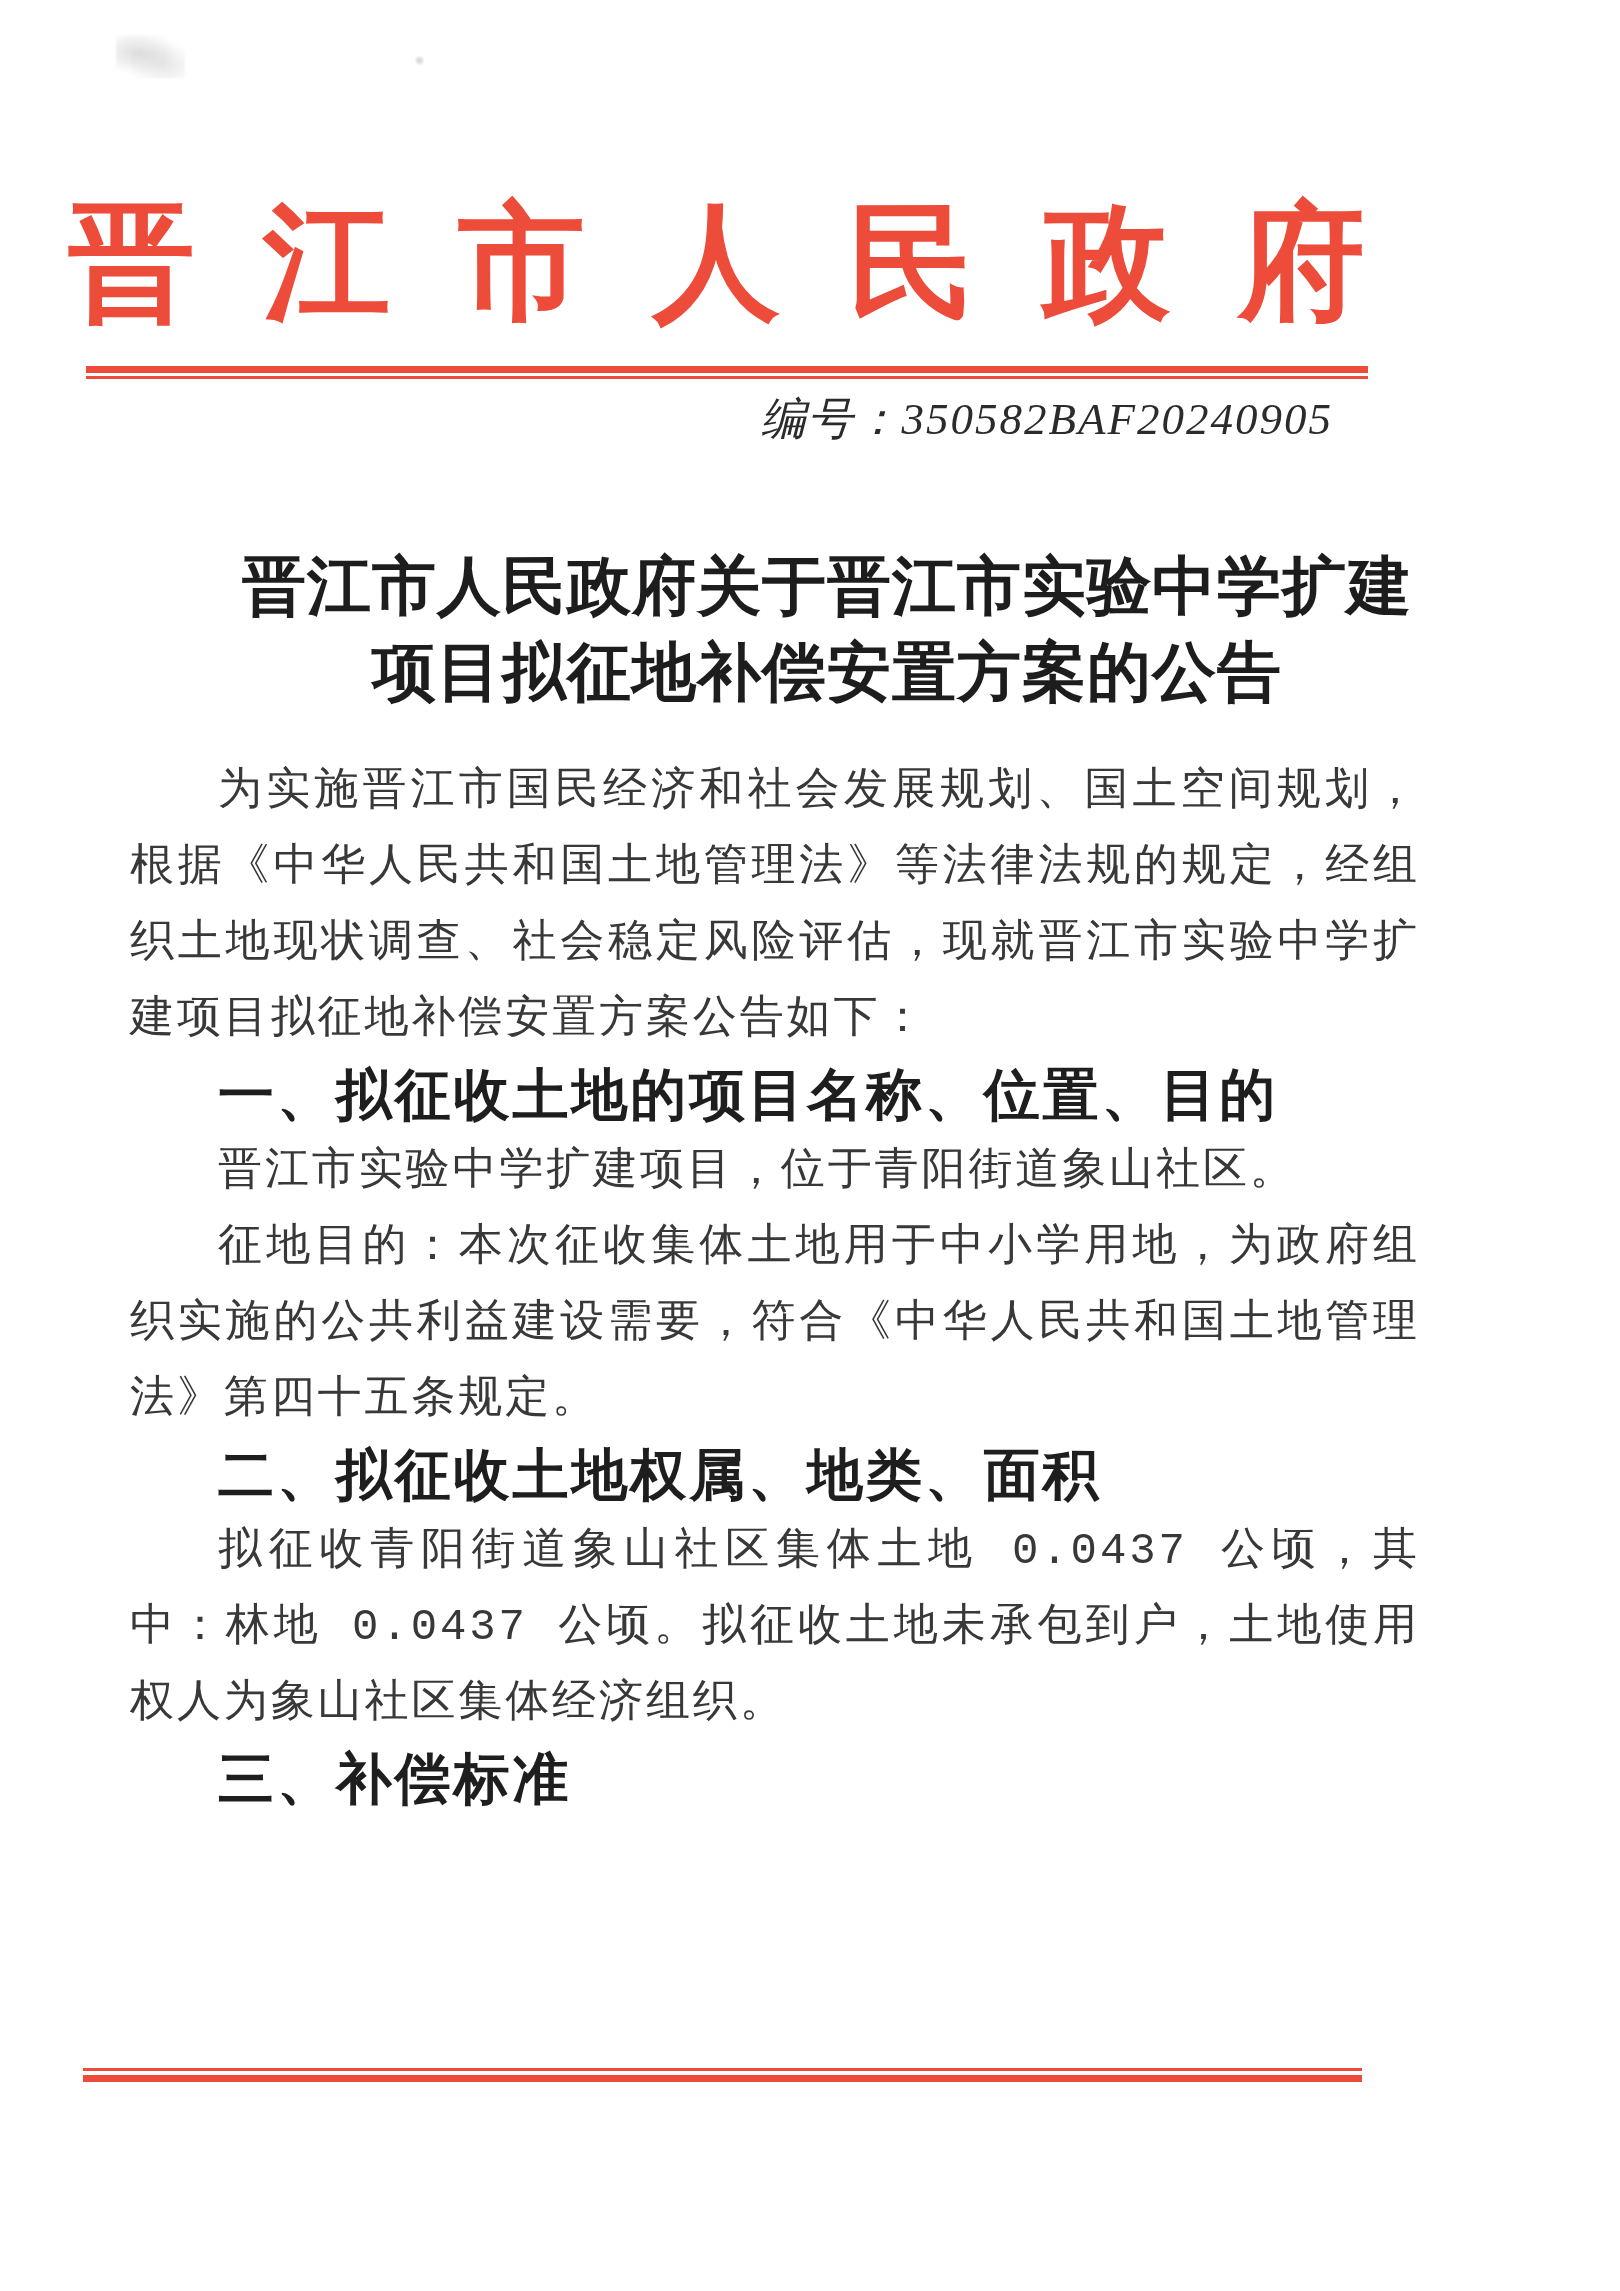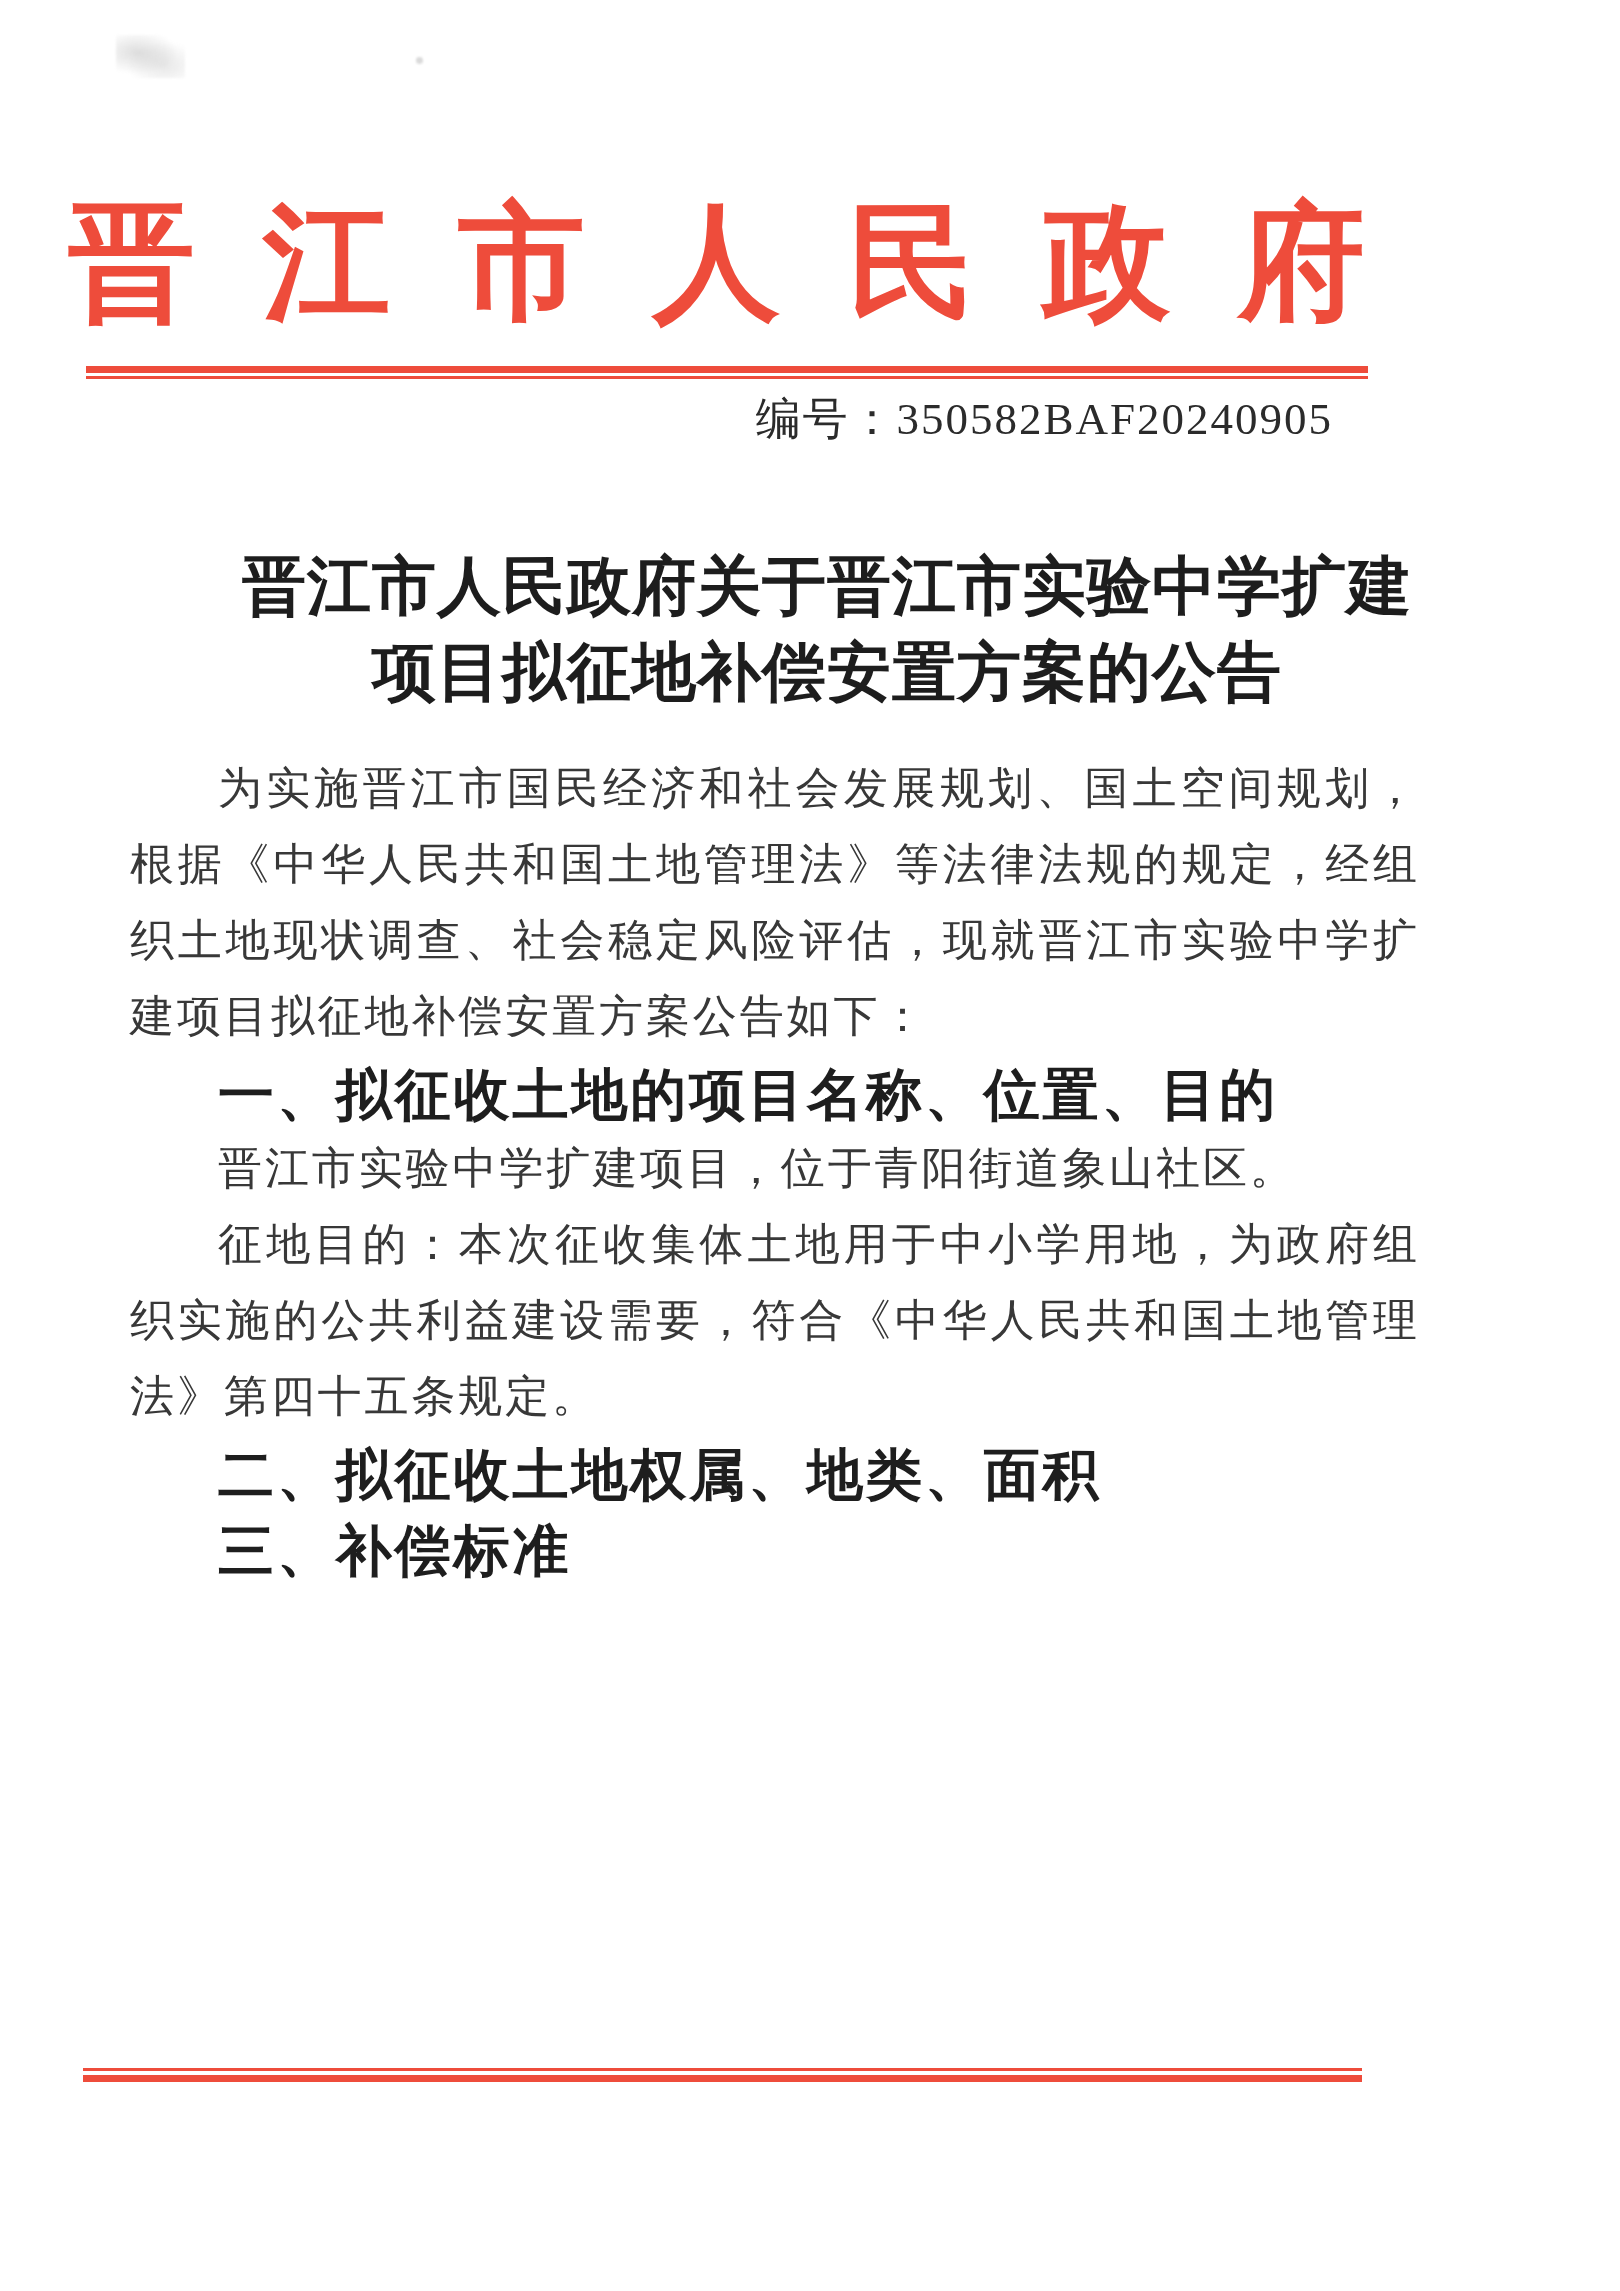--- a/index.html
+++ b/index.html
@@ -32,20 +32,21 @@
   .rule-top .bar{height:6.9px;background:#ee4c3b;}
   .rule-top .gap{height:2.9px;}
   .rule-top .line{height:2.9px;background:#ee4c3b;}
 
   .doc-number{
     position:absolute;top:390px;right:287px;
     font-size:45px;line-height:59px;
     color:#2b2b2b;
     letter-spacing:2px;
     white-space:nowrap;
+    font-style:italic;
   }
 
   .doc-title{
     position:absolute;top:527px;left:0;width:100%;
     text-align:center;
     font-size:64px;line-height:86px;
     font-weight:bold;color:#1d1d1d;
     letter-spacing:1px;
     margin:17px;
   }
@@ -95,20 +96,21 @@
     <div>晋江市人民政府关于晋江市实验中学扩建</div>
     <div>项目拟征地补偿安置方案的公告</div>
   </h1>
 
   <div class="doc-body">
     <p>为实施晋江市国民经济和社会发展规划、国土空间规划，根据《中华人民共和国土地管理法》等法律法规的规定，经组织土地现状调查、社会稳定风险评估，现就晋江市实验中学扩建项目拟征地补偿安置方案公告如下：</p>
     <h2>一、拟征收土地的项目名称、位置、目的</h2>
     <p>晋江市实验中学扩建项目，位于青阳街道象山社区。</p>
     <p>征地目的：本次征收集体土地用于中小学用地，为政府组织实施的公共利益建设需要，符合《中华人民共和国土地管理法》第四十五条规定。</p>
     <h2>二、拟征收土地权属、地类、面积</h2>
+    <p>拟征收青阳街道象山社区集体土地 0.0437 公顷，其中：林地 0.0437 公顷。拟征收土地未承包到户，土地使用权人为象山社区集体经济组织。</p>
     <h2>三、补偿标准</h2>
   </div>
 
   <div class="rule-bottom">
     <div class="line"></div>
     <div class="gap"></div>
     <div class="bar"></div>
   </div>
 
 </div>

